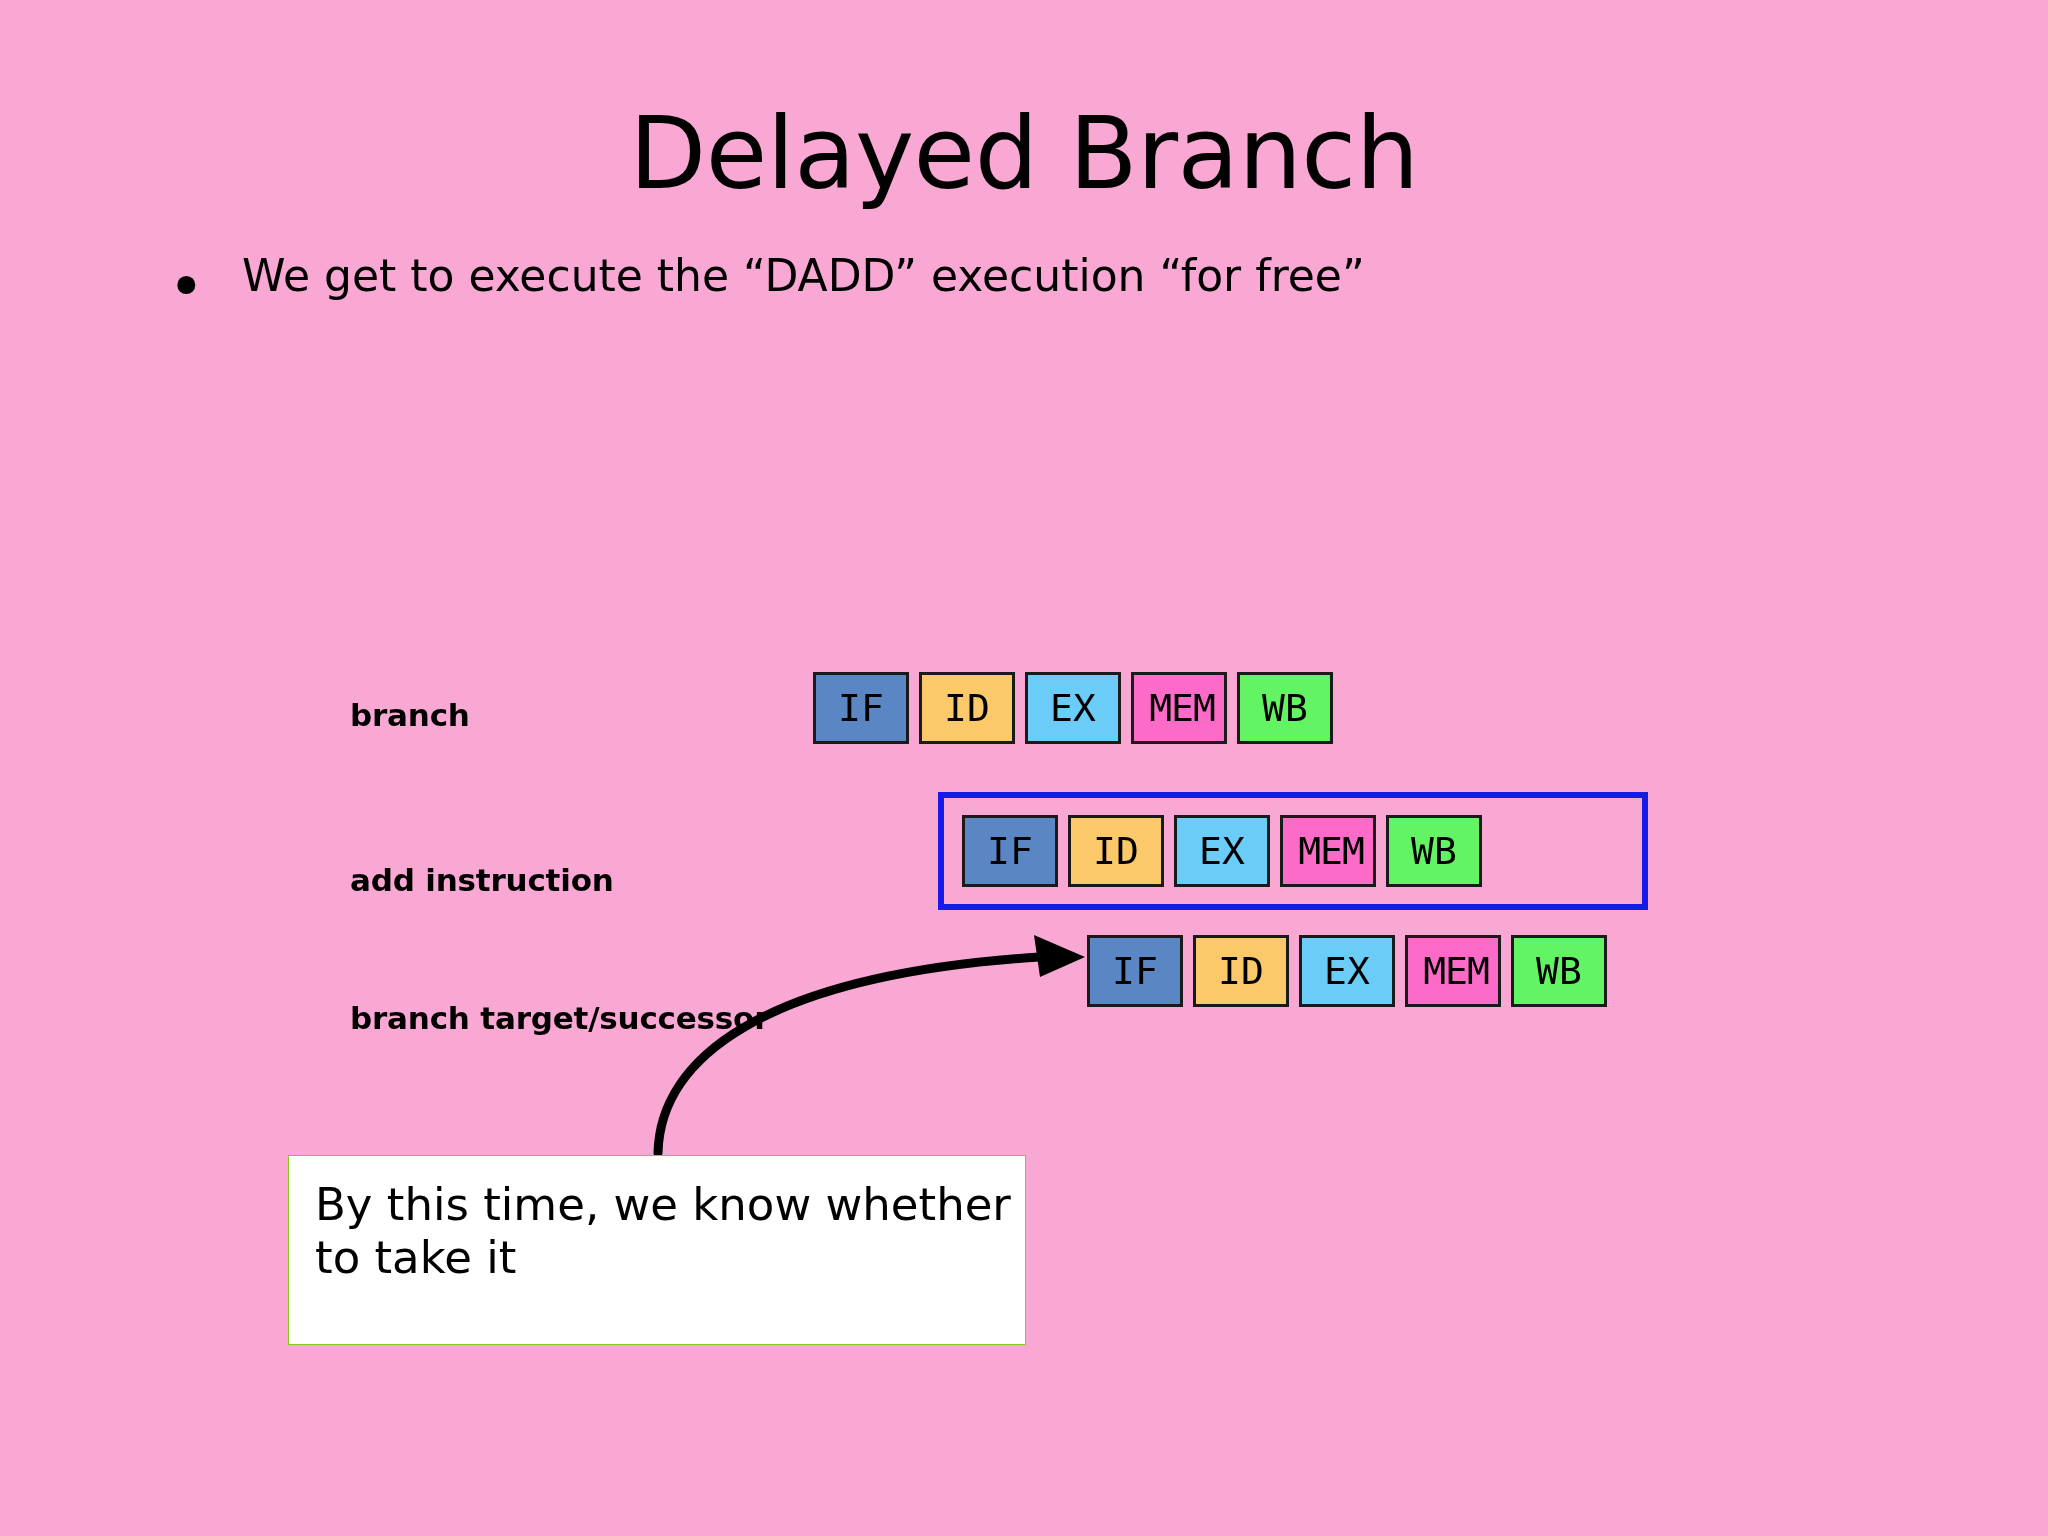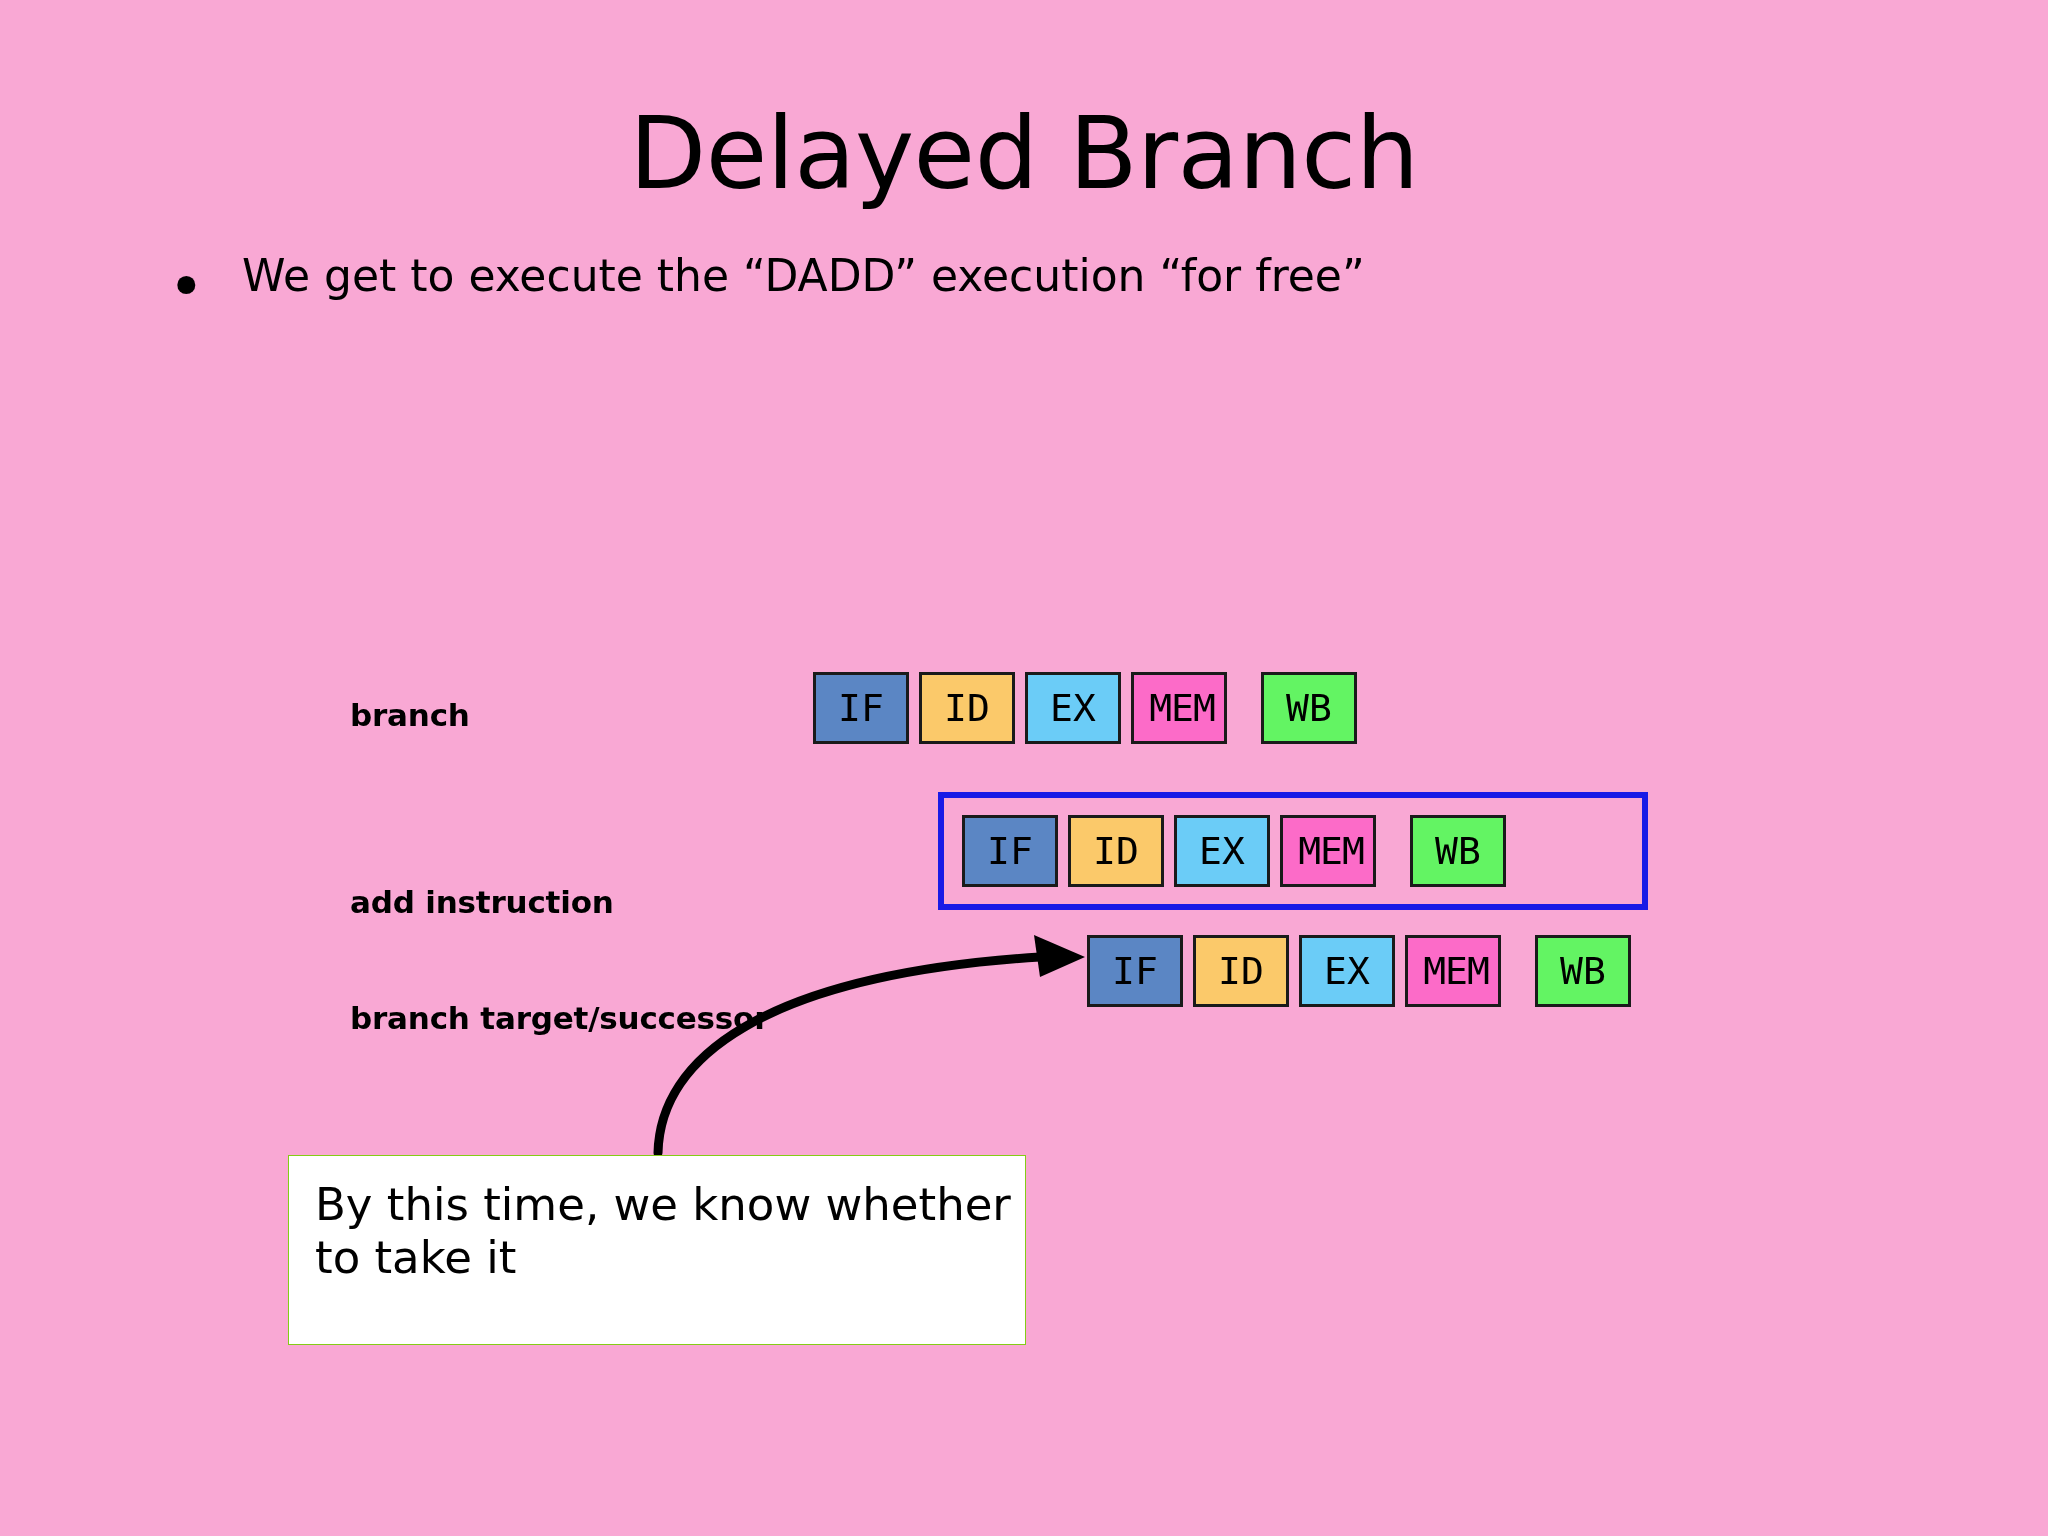--- a/index.html
+++ b/index.html
@@ -86,21 +86,21 @@
     width: 96px;
     height: 72px;
     margin-right: 10px;
     border: 3px solid #1a1a1a;
     box-sizing: border-box;
     position: relative;
     display: flex;
     align-items: center;
     justify-content: center;
   }
-  .stage:last-child { margin-right: 0; margin-left: 24px; }
+  .stage:last-child { margin-right: 0; }
   .stage-label {
     font-family: "DejaVu Sans Mono", monospace;
     font-size: 38px;
     color: #000000;
     line-height: 1;
     white-space: nowrap;
     position: relative;
     z-index: 3;
   }
   .stage.mem .stage-label {
@@ -172,21 +172,21 @@
         <span class="stage-label">EX</span>
       </div>
       <div class="stage mem" style="background:#fc6bc8;">
         <span class="stage-label">MEM</span>
       </div>
       <div class="stage wb" style="background:#63f463;">
         <span class="stage-label">WB</span>
       </div>
     </div>
 
-    <div class="row-label" style="left:350px; top:884px;">add instruction</div>
+    <div class="row-label" style="left:350px; top:862px;">add instruction</div>
     <div class="stage-row" style="left:962px; top:815px;">
       <div class="stage if" style="background:#5b86c4;">
         <span class="stage-label">IF</span>
       </div>
       <div class="stage id" style="background:#fbc96a;">
         <span class="stage-label">ID</span>
       </div>
       <div class="stage ex" style="background:#6bccf7;">
         <span class="stage-label">EX</span>
       </div>

